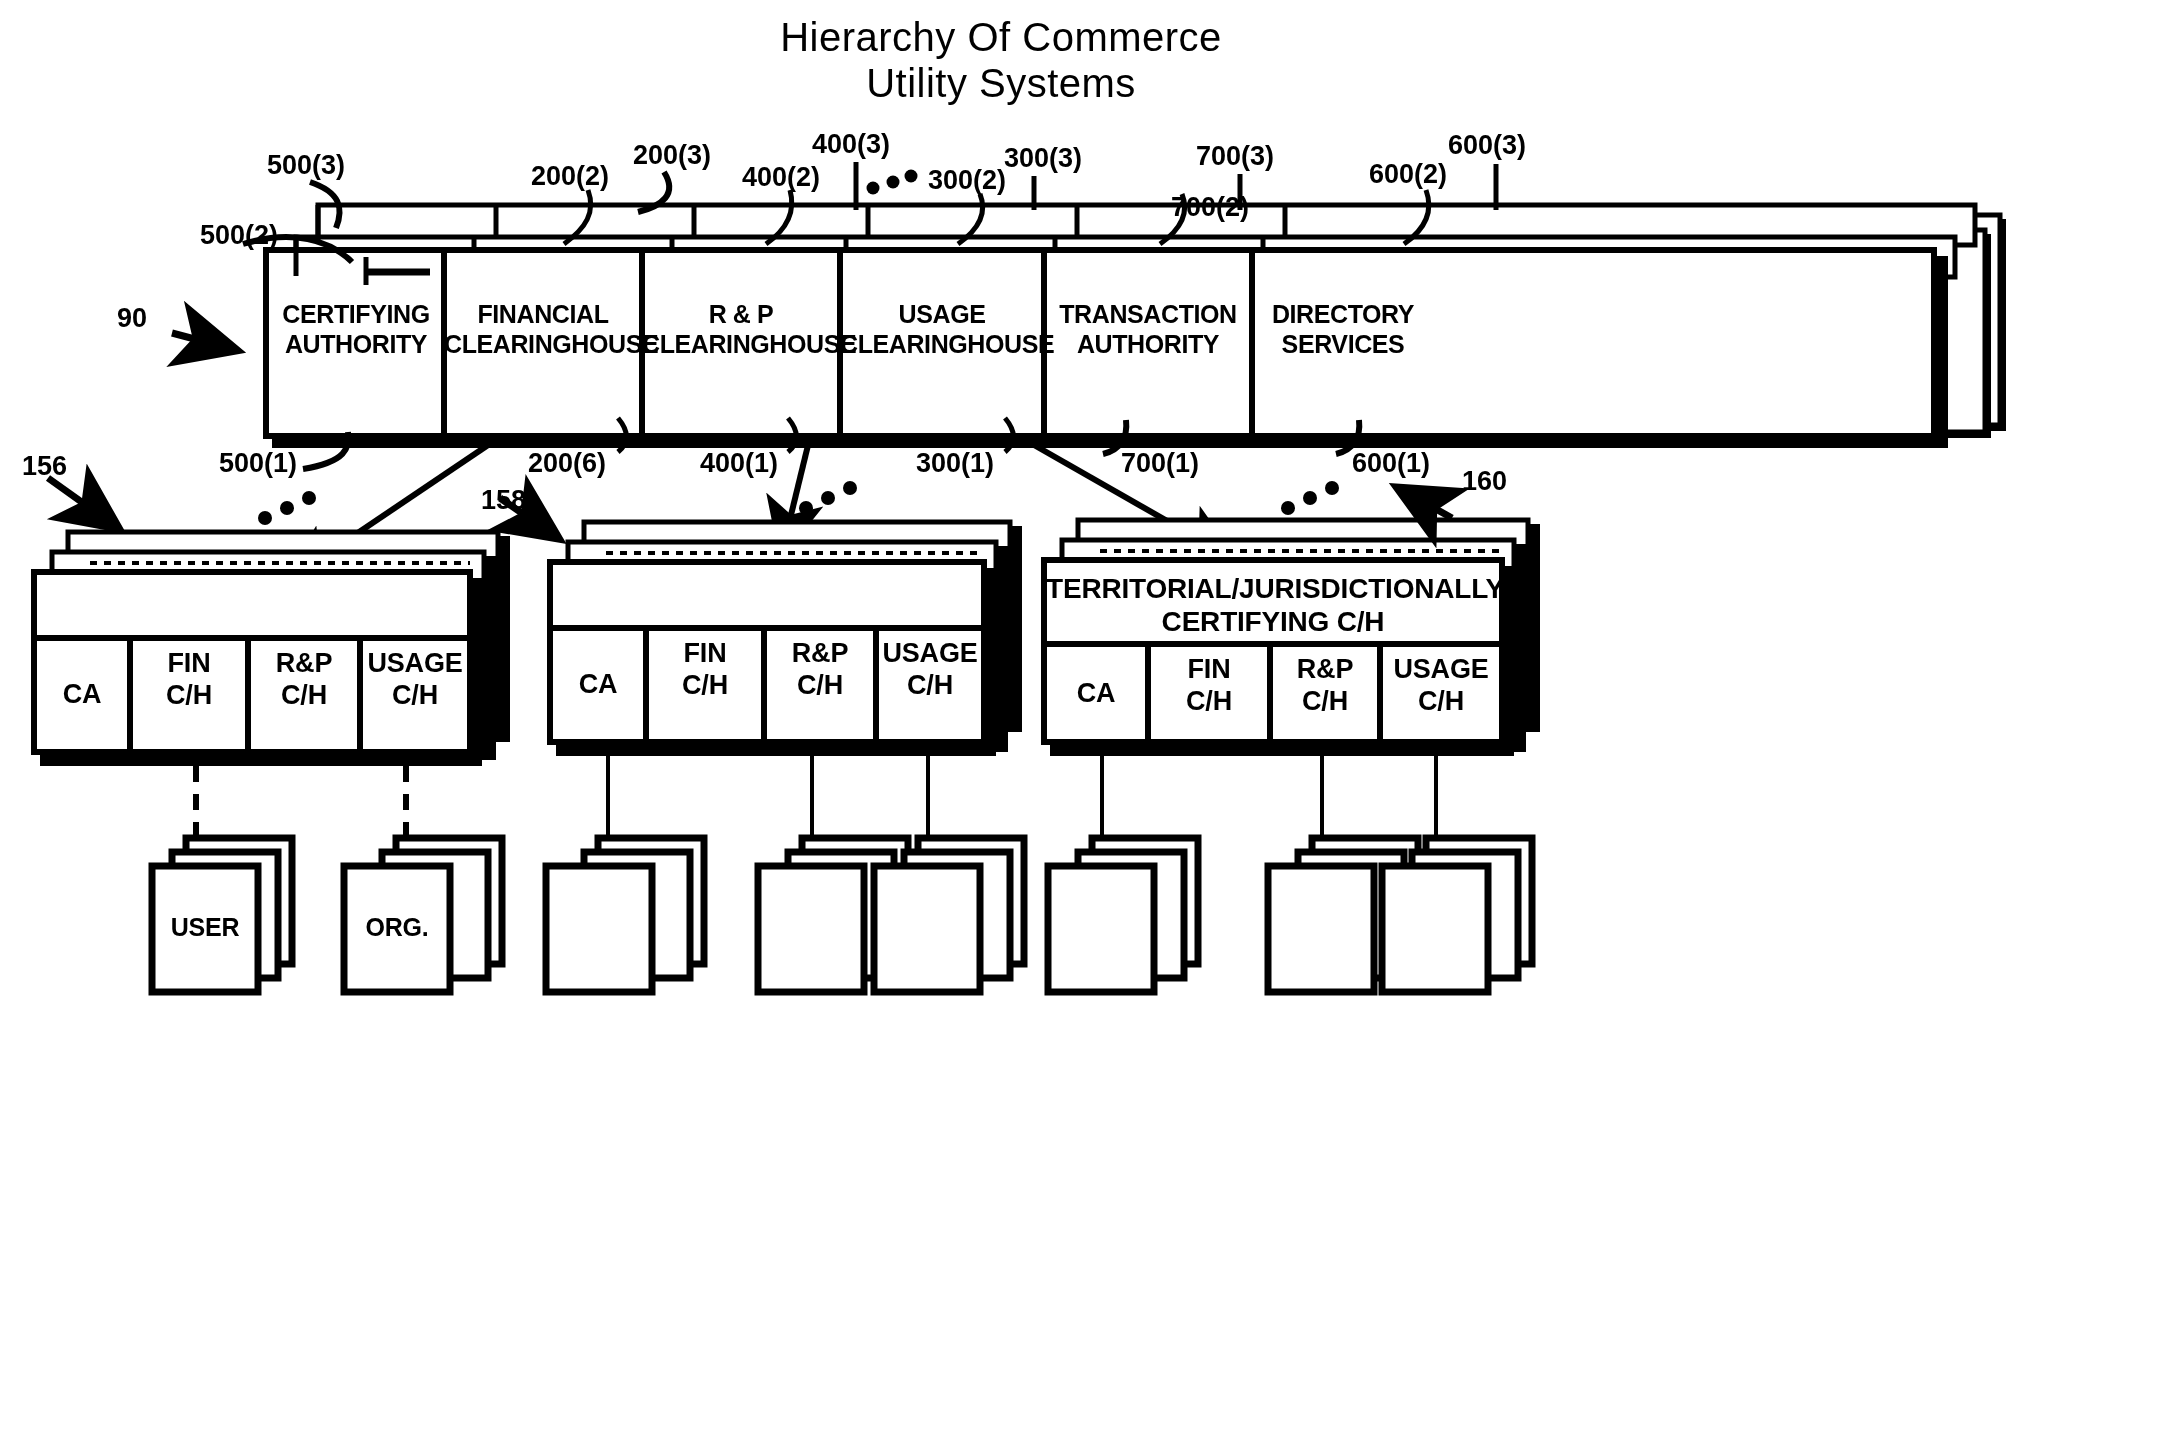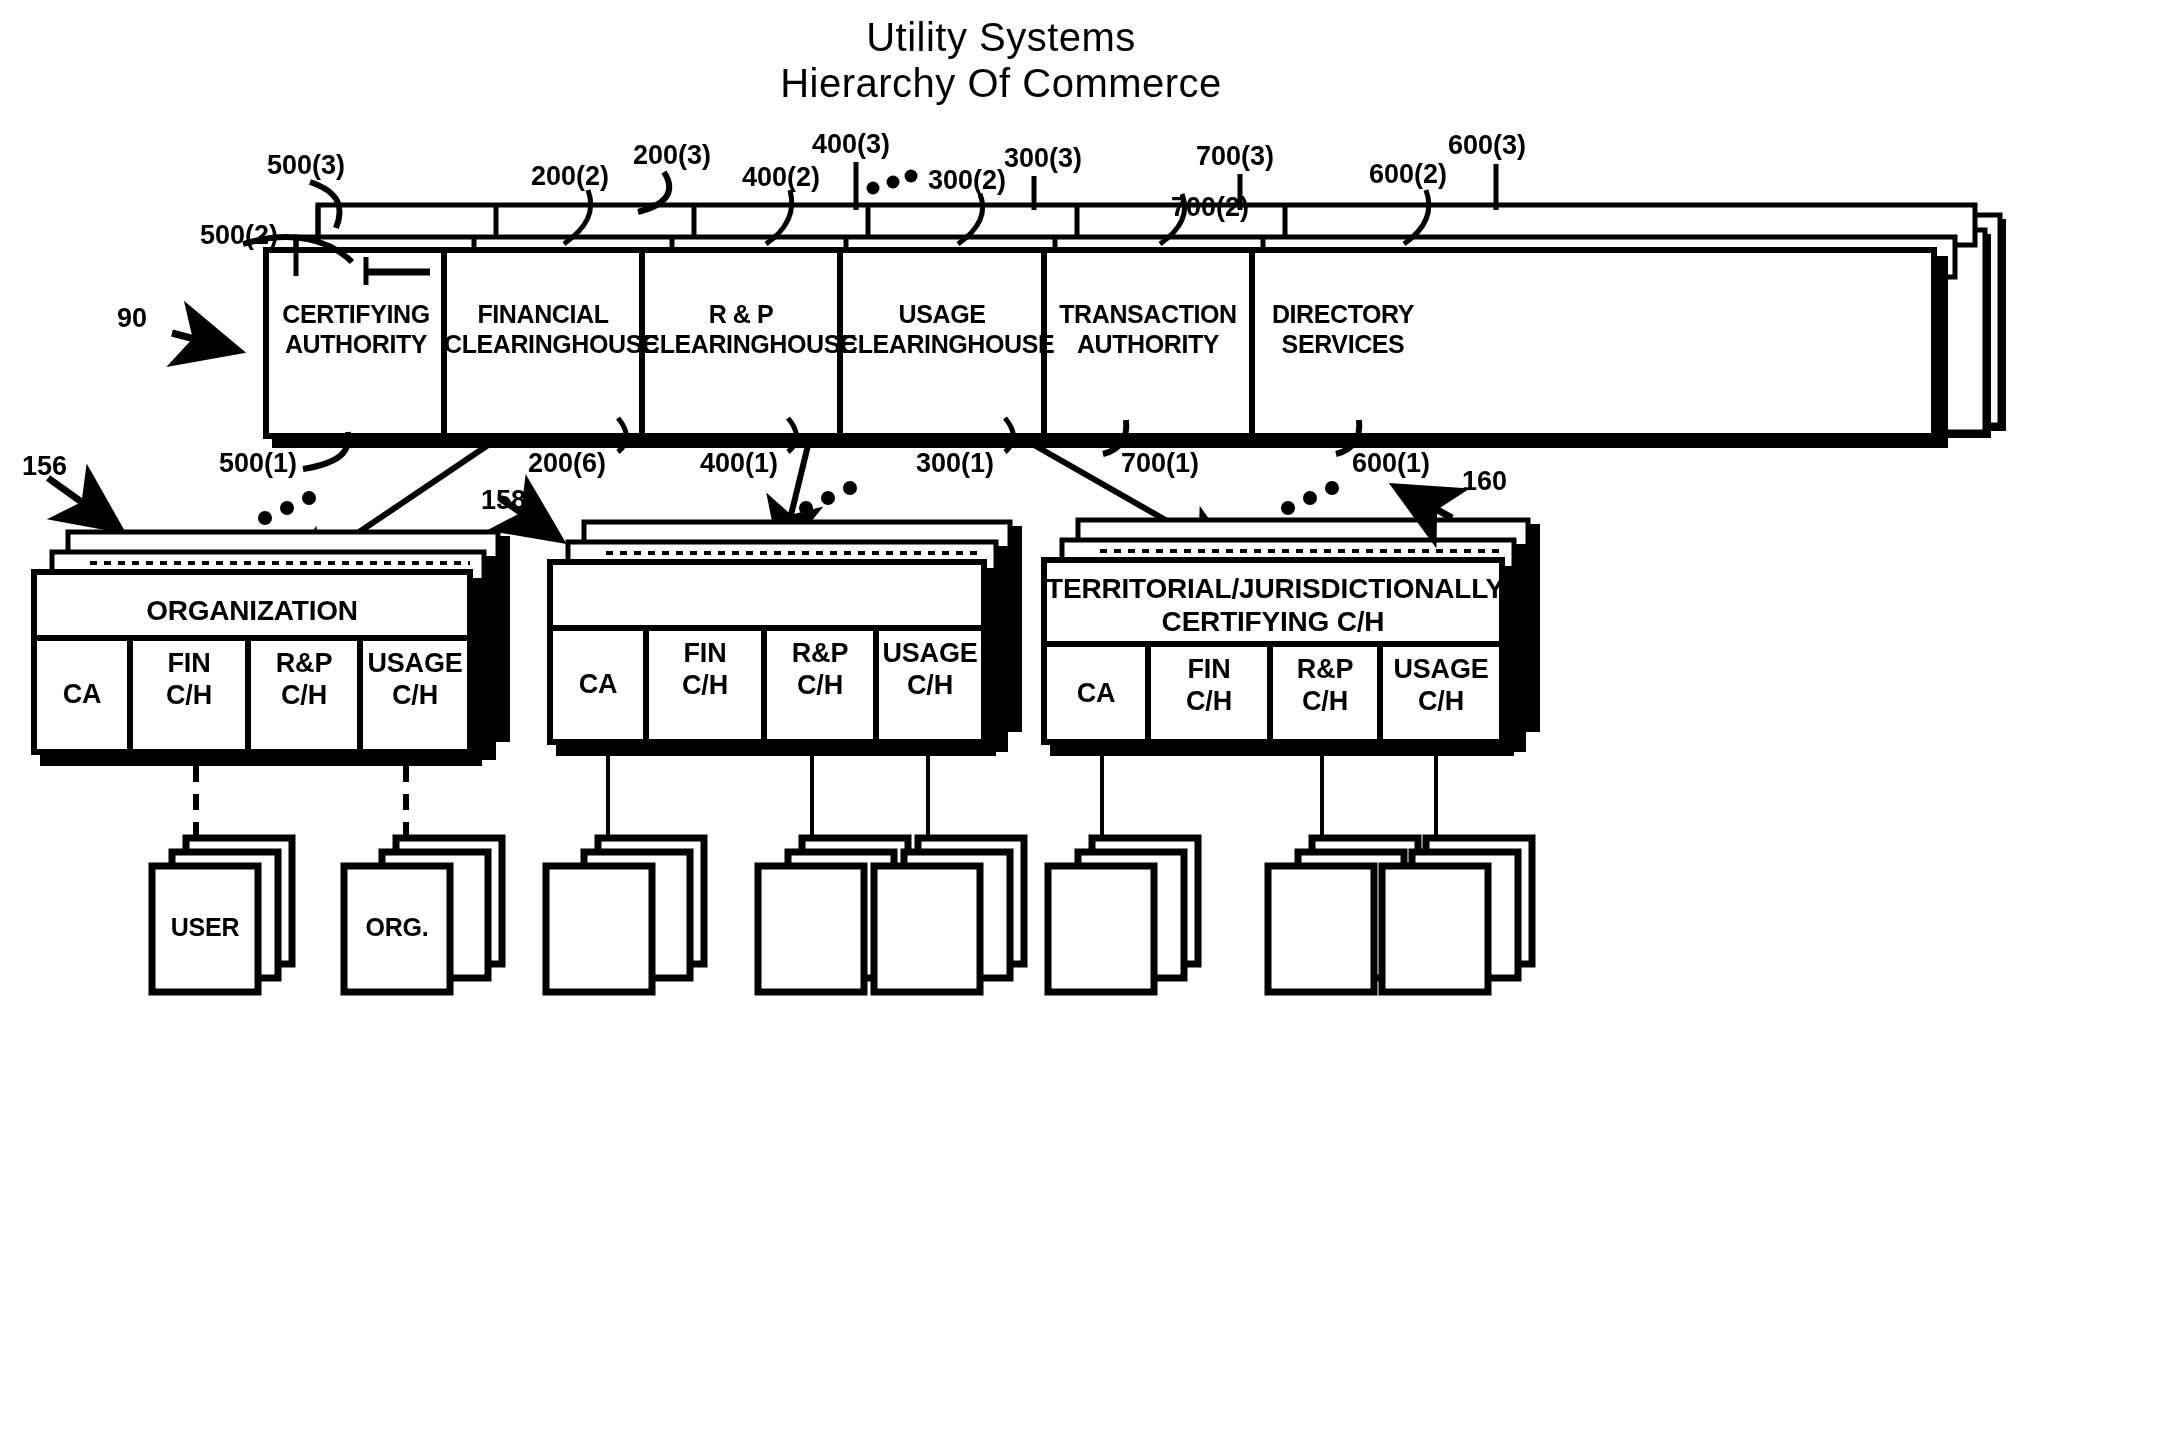--- a/index.html
+++ b/index.html
@@ -245,22 +245,22 @@
       <rect x="1268" y="866" width="106" height="126" fill="#fff" stroke="#000" stroke-width="7"></rect>
     </g>
     <g>
       <rect x="1426" y="838" width="106" height="126" fill="#fff" stroke="#000" stroke-width="7"></rect>
       <rect x="1412" y="852" width="106" height="126" fill="#fff" stroke="#000" stroke-width="7"></rect>
       <rect x="1382" y="866" width="106" height="126" fill="#fff" stroke="#000" stroke-width="7"></rect>
     </g>
   </svg>
 
   <div class="ttl" style="left:691px;top:14px;width:620px;">
+    <div>Hierarchy Of Commerce</div>
     <div>Utility Systems</div>
-    <div>Hierarchy Of Commerce</div>
   </div>
 
   <div class="reflbl" style="left:200px;top:222px;">500(2)</div>
   <div class="reflbl" style="left:267px;top:152px;">500(3)</div>
   <div class="reflbl" style="left:531px;top:163px;">200(2)</div>
   <div class="reflbl" style="left:633px;top:142px;">200(3)</div>
   <div class="reflbl" style="left:742px;top:164px;">400(2)</div>
   <div class="reflbl" style="left:812px;top:131px;">400(3)</div>
   <div class="reflbl" style="left:928px;top:167px;">300(2)</div>
   <div class="reflbl" style="left:1004px;top:145px;">300(3)</div>
@@ -288,21 +288,20 @@
   <div class="reflbl" style="left:528px;top:450px;">200(6)</div>
   <div class="reflbl" style="left:700px;top:450px;">400(1)</div>
   <div class="reflbl" style="left:916px;top:450px;">300(1)</div>
   <div class="reflbl" style="left:1121px;top:450px;">700(1)</div>
   <div class="reflbl" style="left:1352px;top:450px;">600(1)</div>
 
   <div class="reflbl" style="left:22px;top:453px;">156</div>
   <div class="reflbl" style="left:481px;top:487px;">158</div>
   <div class="reflbl" style="left:1462px;top:468px;">160</div>
 
-  <div class="boxtxt hdrtxt" style="left:36px;top:594px;width:432px;">ORGANIZATION</div>
   <div class="boxtxt celltxt" style="left:36px;top:679px;width:92px;">CA</div>
   <div class="boxtxt celltxt" style="left:132px;top:648px;width:114px;">FIN
 C/H</div>
   <div class="boxtxt celltxt" style="left:250px;top:648px;width:108px;">R&amp;P
 C/H</div>
   <div class="boxtxt celltxt" style="left:362px;top:648px;width:106px;">USAGE
 C/H</div>
 
   <div class="boxtxt celltxt" style="left:552px;top:669px;width:92px;">CA</div>
   <div class="boxtxt celltxt" style="left:648px;top:638px;width:114px;">FIN

